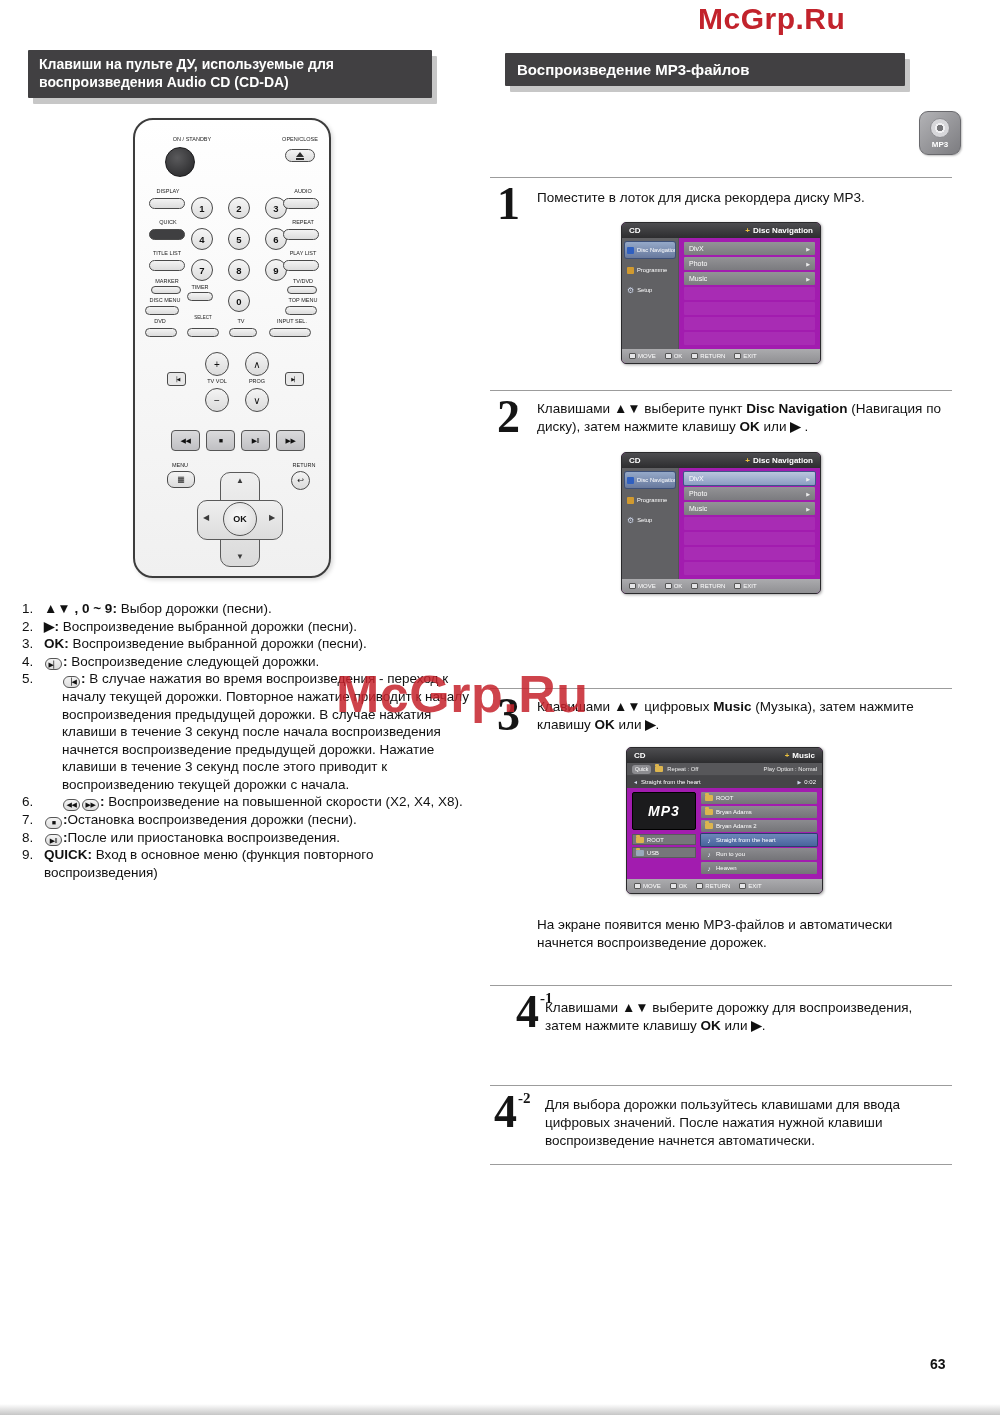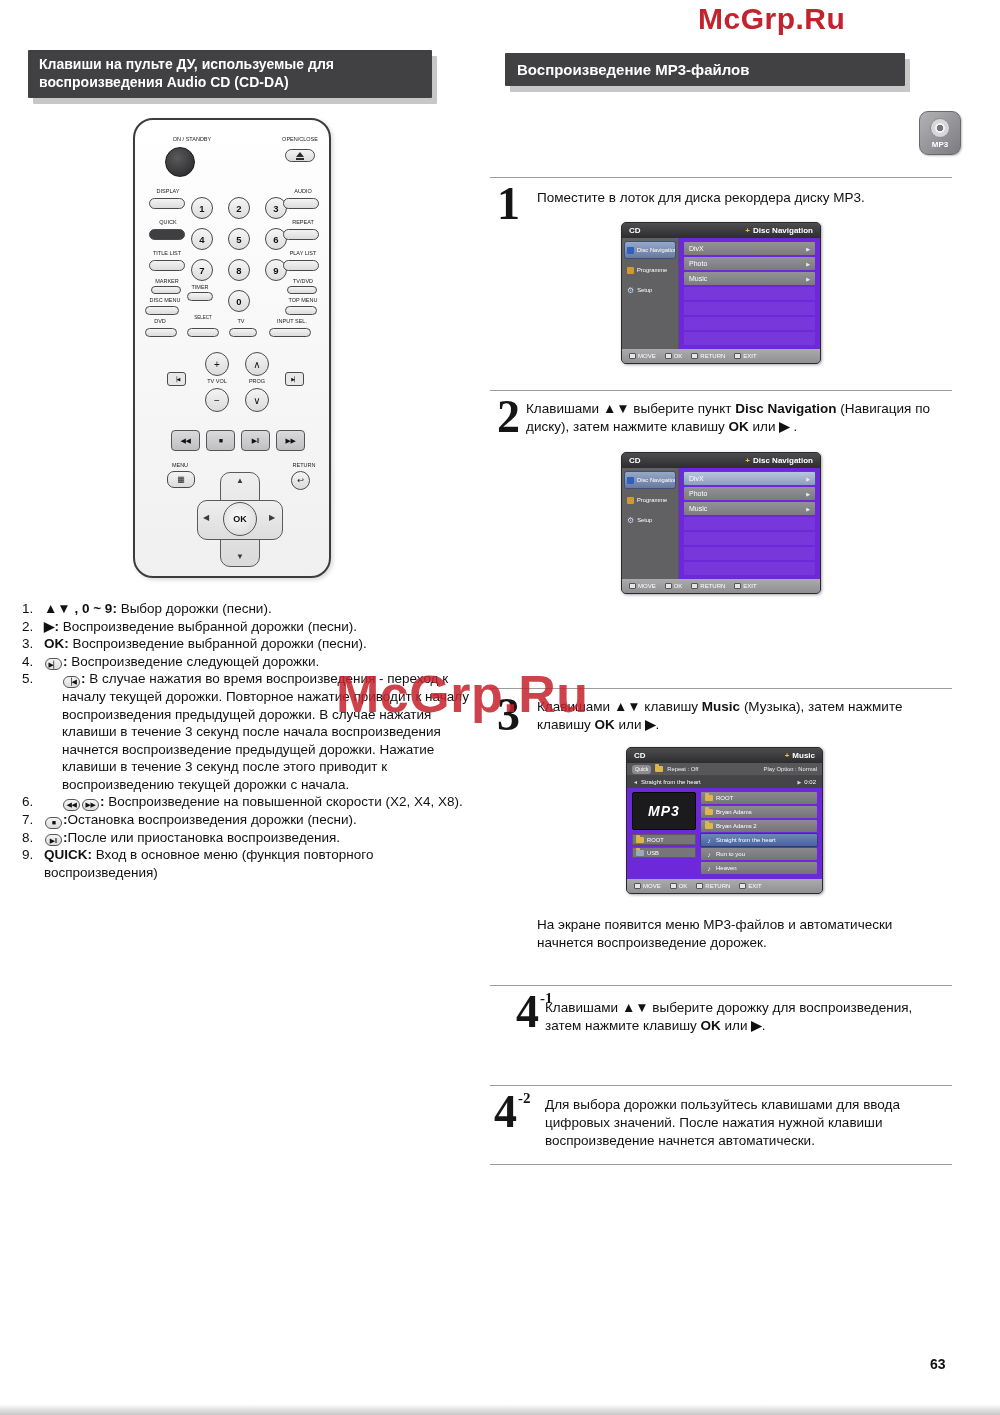--- a/index.html
+++ b/index.html
@@ -39,21 +39,21 @@
 .li.hang{padding-left:40px}
 .mini{display:inline-flex;align-items:center;justify-content:center;min-width:17px;height:12px;border:1px solid #555;border-radius:7px;background:linear-gradient(#f4f4f4,#ddd);font-size:7px;letter-spacing:-.5px;padding:0 2px;vertical-align:-1px;margin:0 1px}
 
 .hr{position:absolute;left:490px;width:462px;height:1px;background:#9c9c9c}
 .step-num{position:absolute;font-family:"Liberation Serif",serif;font-size:46px;font-weight:bold;line-height:.85;color:#151515}
 .step-num sup{font-size:15px;vertical-align:baseline;position:relative;top:-24px;left:1px}
 .step-text{position:absolute;font-size:13.5px;line-height:1.32}
 #note{position:absolute;font-size:13.5px;line-height:1.32}
 #note .bullet{font-weight:bold;margin-right:5px}
 
-.tv{position:absolute;display:flex;flex-direction:column;border:1px solid #2a2a2c;border-radius:5px;overflow:hidden;background:#6d28d9;box-shadow:1px 1px 3px rgba(0,0,0,.35)}
+.tv{position:absolute;display:flex;flex-direction:column;border:1px solid #2a2a2c;border-radius:5px;overflow:hidden;background:#a21caf;box-shadow:1px 1px 3px rgba(0,0,0,.35)}
 .tv-top{height:15px;flex:none;background:linear-gradient(#4d4d50,#2d2d2f);color:#fff;display:flex;justify-content:space-between;align-items:center;padding:0 7px;font-size:8px;font-weight:bold}
 .tright{display:flex;align-items:center;gap:3px}
 .ticon{font-style:normal;color:#ecc23e;font-size:8px;font-weight:bold}
 .tv-body{flex:1;display:flex;min-height:0}
 .tv-side{width:57px;flex:none;border-right:1px solid #545457;padding:4px 3px;background:#616164}
 .side-item{height:16px;display:flex;align-items:center;gap:3px;font-size:5.8px;color:#fff;padding:0 2px;margin-bottom:4px;border-radius:2px;white-space:nowrap;overflow:hidden}
 .side-item.sel{background:linear-gradient(#95a9c9,#68799d);box-shadow:0 0 0 1px #3c4f77}
 .side-ico{width:7px;height:7px;border-radius:1px;flex:none;display:inline-block}
 .gear{font-size:8px;color:#cdd6ea;flex:none;font-style:normal}
 .tv-main{flex:1;padding:4px 5px;min-width:0}
@@ -258,21 +258,21 @@
         </span>
       <span class="fitem">
           <i class="f-ico"></i>
           <span>EXIT</span>
         </span>
     </div>
   </div>
 
   <div class="hr" style="top:390px"></div>
   <div class="step-num" style="left:497px;top:397px">2</div>
-  <div class="step-text" style="left:526px;top:400px;width:412px">
+  <div class="step-text" style="left:537px;top:400px;width:412px">
     <span>Клавишами </span><b>▲▼</b><span> выберите пункт </span><b>Disc Navigation</b><span> (Навигация по диску), затем нажмите клавишу </span><b>OK</b><span> или </span><b>▶</b><span> .</span>
   </div>
 
   <div class="tv" style="left:621px;top:452px;width:200px;height:142px">
     <div class="tv-top">
       <span>CD</span>
       <span class="tright">
           <i class="ticon">+</i>
           <span>Disc Navigation</span>
         </span>
@@ -328,21 +328,21 @@
           <i class="f-ico"></i>
           <span>EXIT</span>
         </span>
     </div>
   </div>
 
 
   <div class="hr" style="top:688px"></div>
   <div class="step-num" style="left:497px;top:695px">3</div>
   <div class="step-text" style="left:537px;top:698px;width:402px">
-    <span>Клавишами </span><b>▲▼</b><span> клавишу </span><b>Music</b><span> (Музыка), затем нажмите клавишу </span><b>OK</b><span> или </span><b>▶</b><span>.</span>
+    <span>Клавишами </span><b>▲▼</b><span> цифровых </span><b>Music</b><span> (Музыка), затем нажмите клавишу </span><b>OK</b><span> или </span><b>▶</b><span>.</span>
   </div>
 
   <div class="tv" style="left:626px;top:747px;width:197px;height:147px">
     <div class="tv-top">
       <span>CD</span>
       <span class="tright">
           <i class="ticon">+</i>
           <span>Music</span>
         </span>
     </div>

